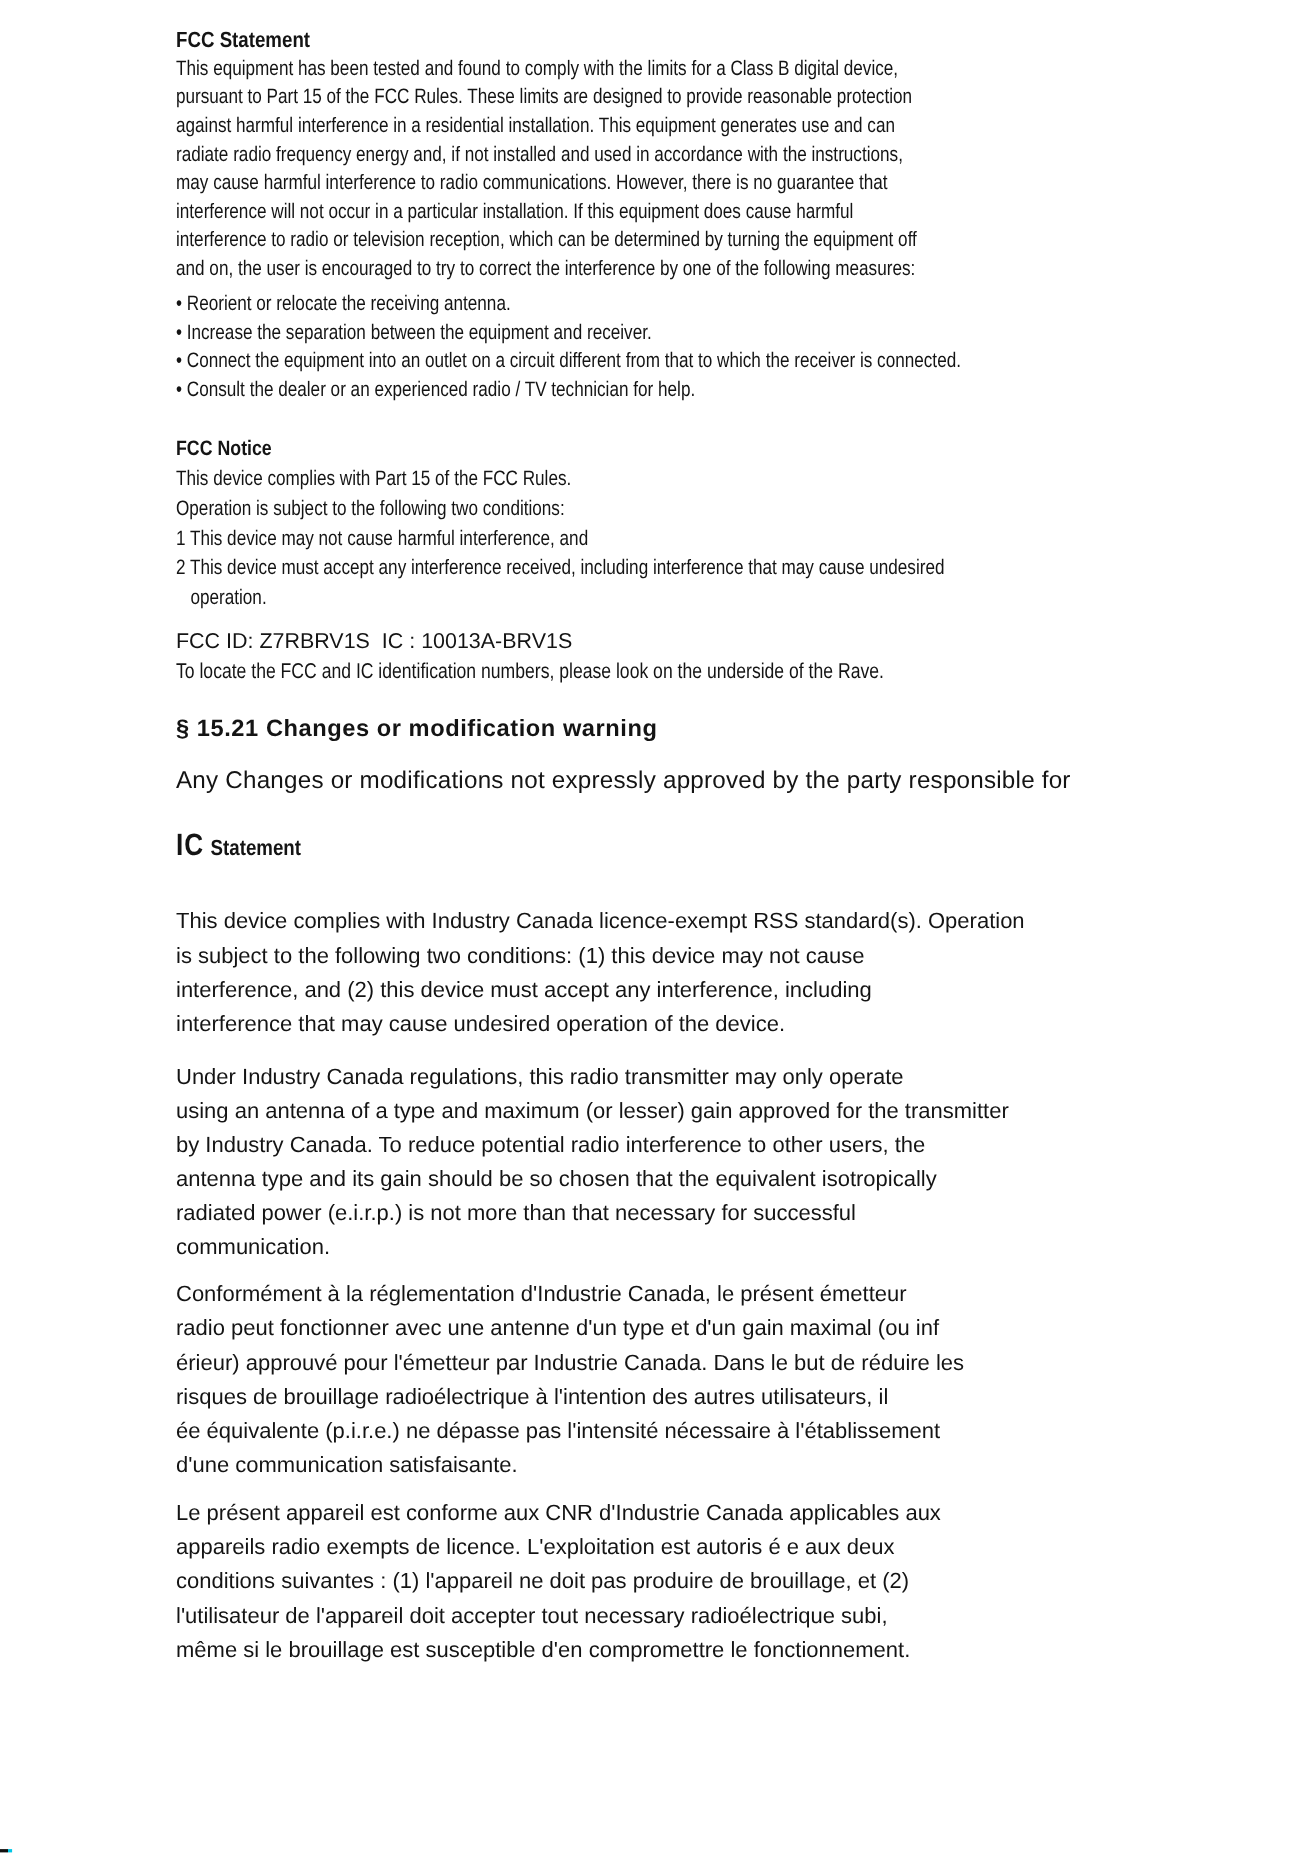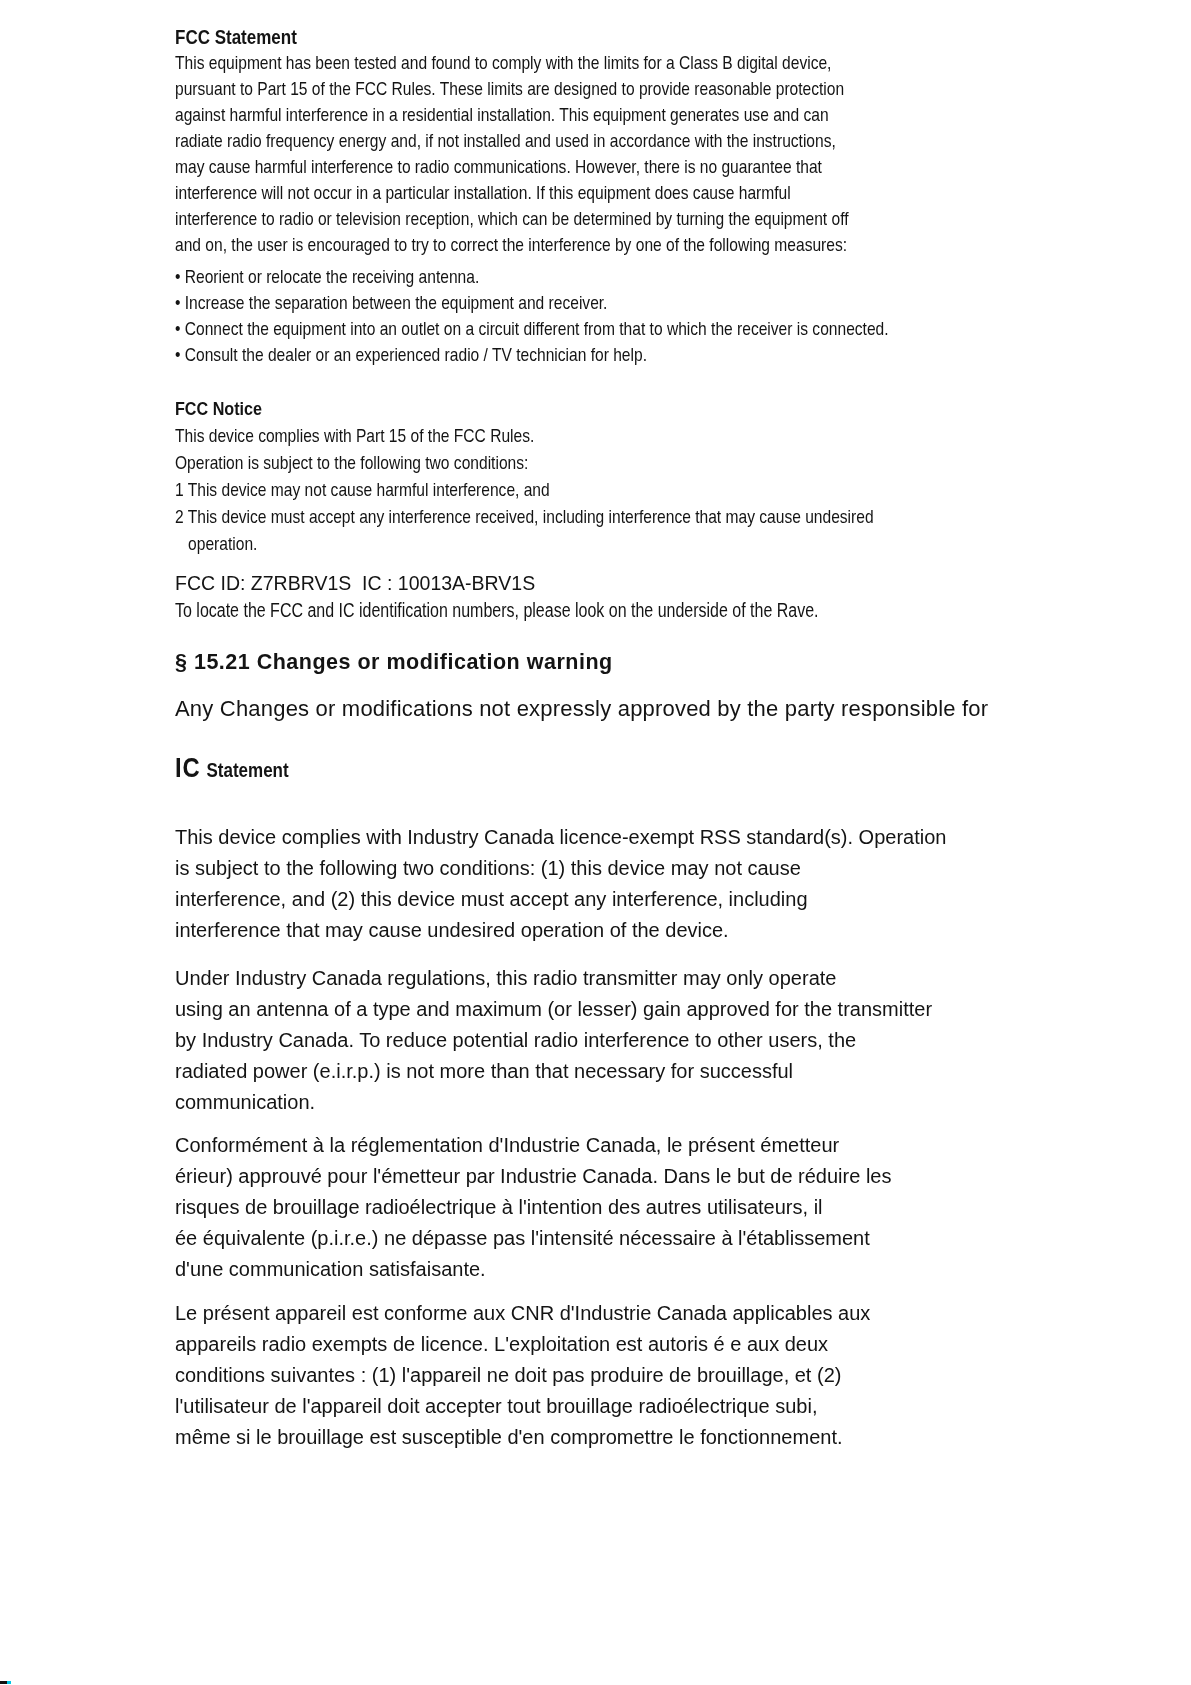--- a/index.html
+++ b/index.html
@@ -4,21 +4,21 @@
 <style>
   html,body { margin:0; padding:0; background:#ffffff; }
   .page {
     position:relative;
     width:1191px; height:1685px;
     background:#ffffff;
     font-family:"Liberation Sans", sans-serif;
     color:#141414;
     overflow:hidden;
   }
-  .content { position:absolute; left:175px; top:24px; }
+  .content { position:absolute; left:160px; top:24px; }
   .t { white-space:pre; }
   .cx { transform:scaleX(0.82); transform-origin:left center; }
   .cxh { transform:scaleX(0.85); transform-origin:left center; }
 
   
   .sec-heading { font-size:20px; font-weight:bold; line-height:26px; }
   .body1 .t { font-size:19px; line-height:26px; }
   .bullets { margin-top:6px; }
 
   
@@ -110,37 +110,39 @@
         <div class="t">This device complies with Industry Canada licence-exempt RSS standard(s). Operation</div>
         <div class="t">is subject to the following two conditions: (1) this device may not cause</div>
         <div class="t">interference, and (2) this device must accept any interference, including</div>
         <div class="t">interference that may cause undesired operation of the device.</div>
       </div>
 
       <div class="icp icp2">
         <div class="t">Under Industry Canada regulations, this radio transmitter may only operate</div>
         <div class="t">using an antenna of a type and maximum (or lesser) gain approved for the transmitter</div>
         <div class="t">by Industry Canada. To reduce potential radio interference to other users, the</div>
+        <div class="t">antenna type and its gain should be so chosen that the equivalent isotropically</div>
         <div class="t">radiated power (e.i.r.p.) is not more than that necessary for successful</div>
         <div class="t">communication.</div>
       </div>
 
       <div class="icp icp3">
         <div class="t">Conformément à la réglementation d'Industrie Canada, le présent émetteur</div>
+        <div class="t">radio peut fonctionner avec une antenne d'un type et d'un gain maximal (ou inf</div>
         <div class="t">érieur) approuvé pour l'émetteur par Industrie Canada. Dans le but de réduire les</div>
         <div class="t">risques de brouillage radioélectrique à l'intention des autres utilisateurs, il</div>
         <div class="t">ée équivalente (p.i.r.e.) ne dépasse pas l'intensité nécessaire à l'établissement</div>
         <div class="t">d'une communication satisfaisante.</div>
       </div>
 
       <div class="icp icp4">
         <div class="t">Le présent appareil est conforme aux CNR d'Industrie Canada applicables aux</div>
         <div class="t">appareils radio exempts de licence. L'exploitation est autoris é e aux deux</div>
         <div class="t">conditions suivantes : (1) l'appareil ne doit pas produire de brouillage, et (2)</div>
-        <div class="t">l'utilisateur de l'appareil doit accepter tout brouillage radioélectrique subi,</div>
+        <div class="t">l'utilisateur de l'appareil doit accepter tout necessary radioélectrique subi,</div>
         <div class="t">même si le brouillage est susceptible d'en compromettre le fonctionnement.</div>
       </div>
     </section>
 
   </div>
 
   <div class="artifact"></div>
 </div>
 
 </body></html>

